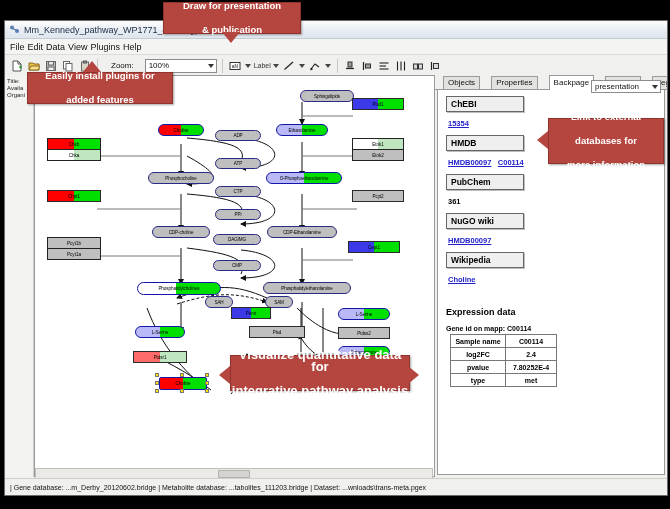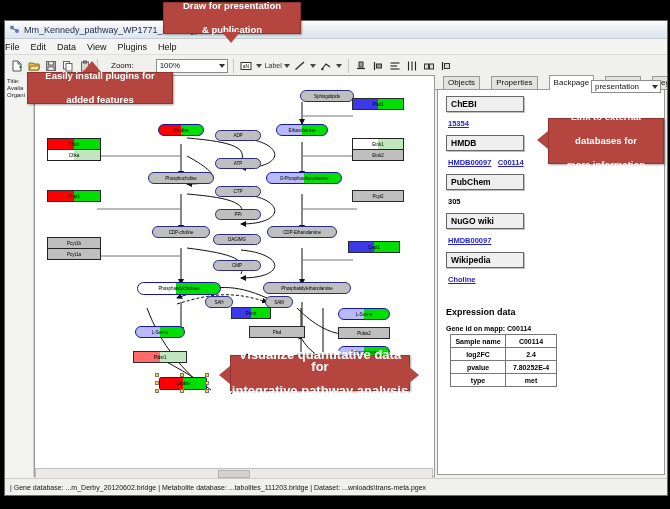--- a/index.html
+++ b/index.html
@@ -15,30 +15,30 @@
   
   #titlebar{height:17px;background:linear-gradient(#fdfdfd,#e6ecf2 60%,#dfe6ee);
             border-bottom:1px solid #c3ccd4;display:flex;align-items:center;
             padding-left:4px;position:relative;}
   #titlebar .tb-ico{width:11px;height:11px;margin-right:4px;position:relative;}
   #titlebar .tb-ico svg{display:block;}
   #titlebar .tb-txt{font-size:9px;color:#1b2b44;white-space:nowrap;}
 
   
   #menubar{height:15px;background:#f4f4f2;border-bottom:1px solid #dcdcd8;
-           display:flex;align-items:center;gap:11px;}
+           display:flex;align-items:center;padding-left:5px;gap:3px;}
   #menubar span{font-size:9px;color:#111;cursor:default;}
 
   
   #toolbar{height:21px;background:#f0f0ee;border-bottom:1px solid #cfcfca;
            display:flex;align-items:center;padding-left:4px;gap:2px;}
   .tbtn{width:15px;height:15px;display:flex;align-items:center;justify-content:center;}
   .tbtn svg{display:block;}
   .tsep{width:1px;height:14px;background:#c8c8c2;margin:0 3px;}
-  .zlabel{font-size:8px;color:#111;margin:0 20px 0 8px;}
+  .zlabel{font-size:8px;color:#111;margin:0 9px 0 8px;}
   .zcombo{width:72px;height:14px;background:#fff;border:1px solid #8c8c8c;
           display:flex;align-items:center;font-size:8px;color:#111;padding-left:3px;
           box-sizing:border-box;position:relative;}
   .zcombo .arw{position:absolute;right:2px;top:4px;border-left:3px solid transparent;
                border-right:3px solid transparent;border-top:4px solid #333;}
   .dd{width:7px;height:14px;display:flex;align-items:center;justify-content:center;}
   .dd i{border-left:3px solid transparent;border-right:3px solid transparent;
         border-top:4px solid #444;display:block;}
   .tlab{font-size:7px;color:#333;}
 
@@ -501,21 +501,21 @@
         <div id="backpage">
           <div class="dbbox">ChEBI</div>
           <a class="dblink" href="#">15354</a>
 
           <div class="dbbox">HMDB</div>
           <a class="dblink" href="#">HMDB00097</a>
 
           <a class="dblink" href="#">C00114</a>
 
           <div class="dbbox">PubChem</div>
-          <span class="dbplain">305</span>
+          <span class="dbplain">361</span>
 
           <div class="dbbox">NuGO wiki</div>
           <a class="dblink" href="#">HMDB00097</a>
 
           <div class="dbbox">Wikipedia</div>
           <a class="dblink" href="#">Choline</a>
 
           <div class="exphdr">Expression data</div>
           <div class="geneline">Gene id on mapp: C00114</div>
 

